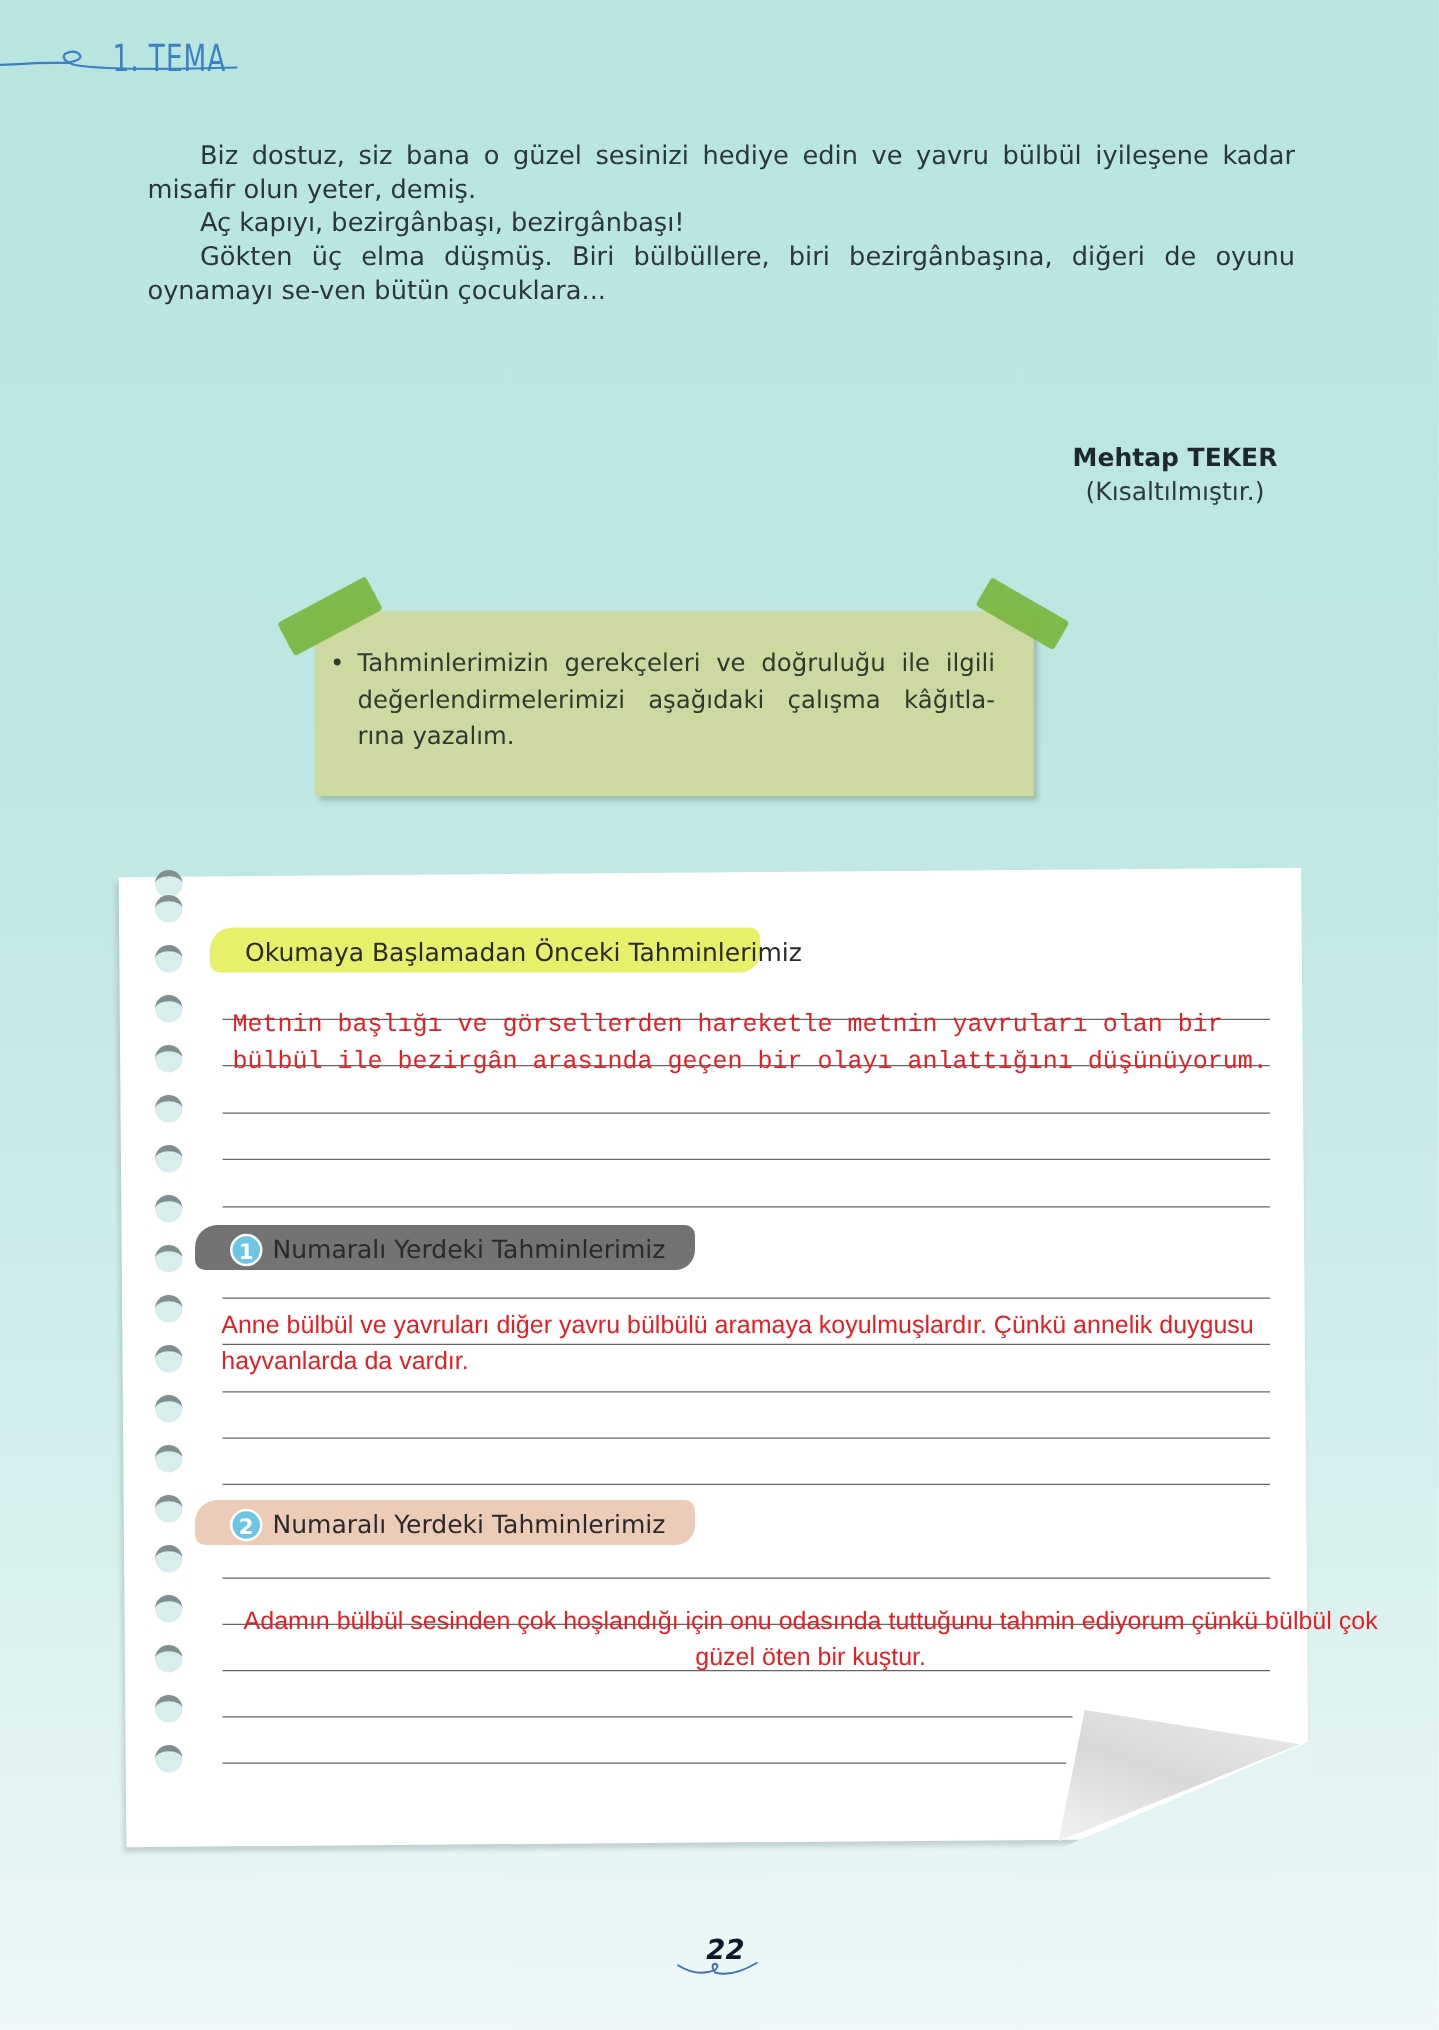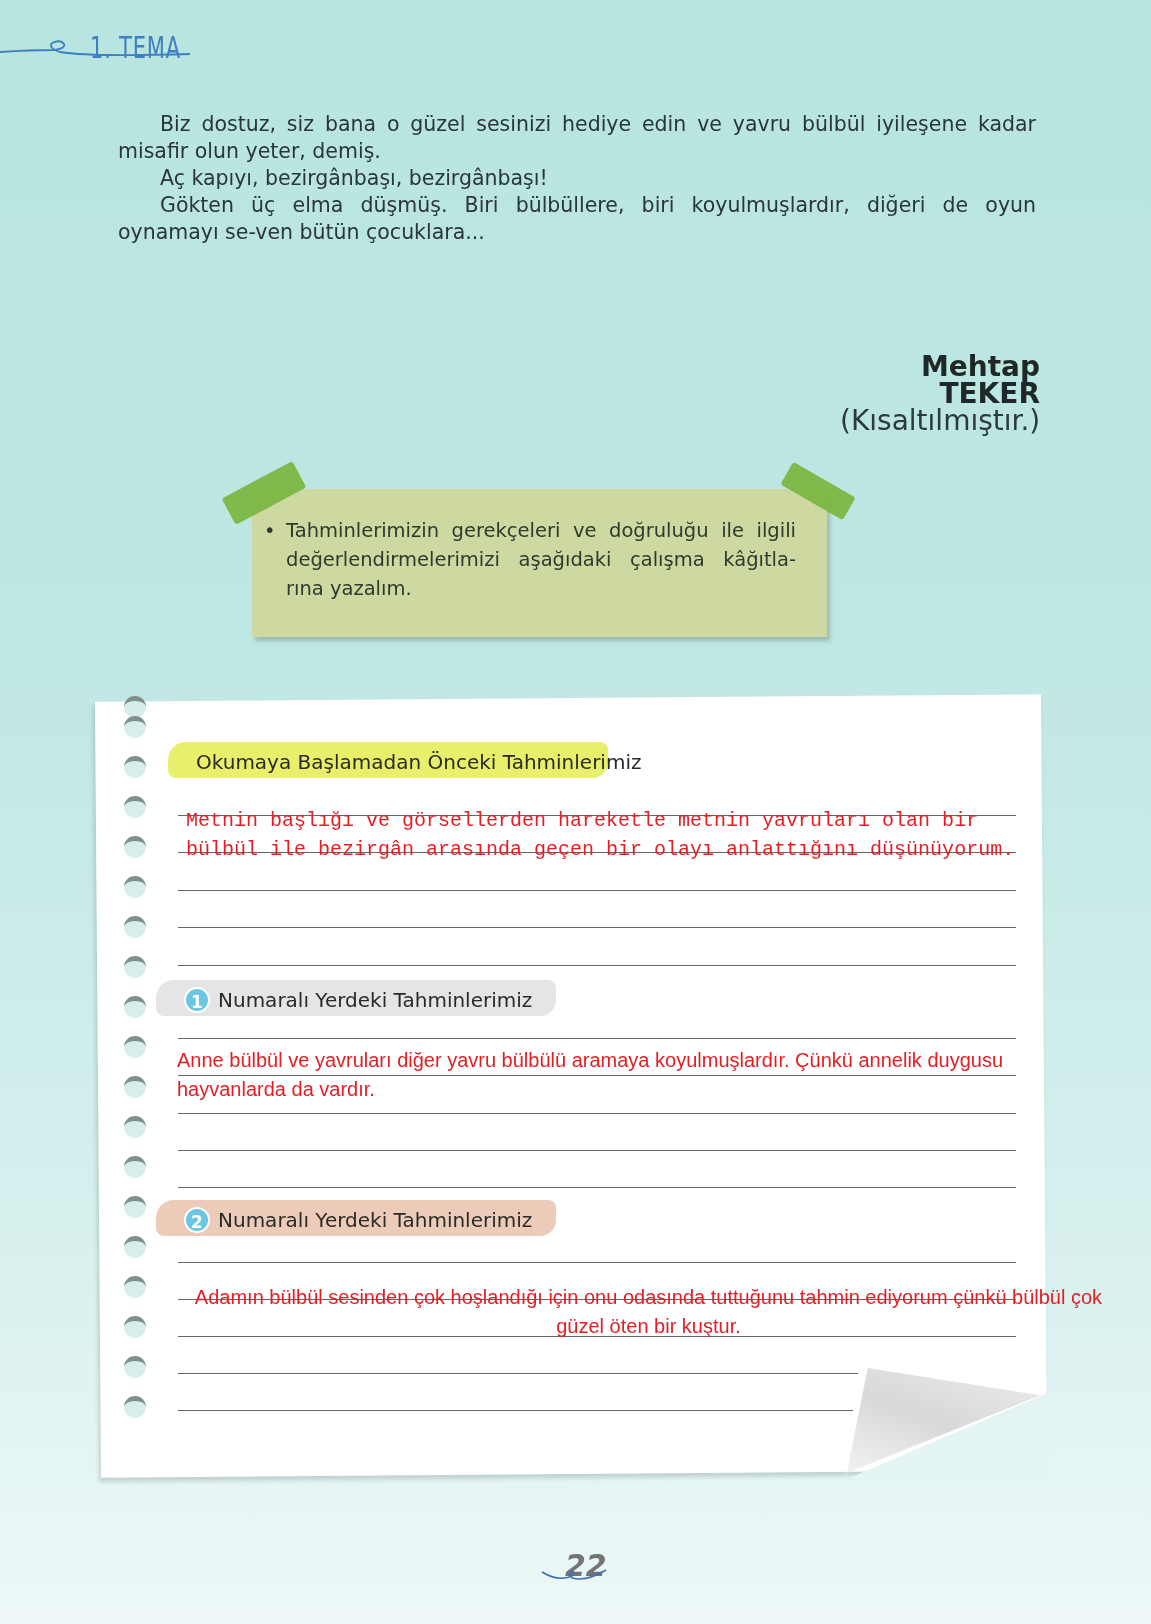--- a/index.html
+++ b/index.html
@@ -14,21 +14,21 @@
   .theme-title {
     position: absolute; left: 90px; top: 18px;
     font-family: "DejaVu Sans Condensed", "DejaVu Sans", sans-serif;
     font-size: 30px; color: #3f7fc3; letter-spacing: 1px; font-weight: normal;
     transform: scaleX(0.78); transform-origin: left top;
   }
   .story { position: absolute; left: 118px; top: 111px; width: 918px; font-size: 20.5px; line-height: 27px; color: #2b3636; }
   .story p { margin: 0; }
   .story .ind { text-indent: 42px; }
   .story .just { text-align: justify; text-align-last: left; }
-  .author { position: absolute; left: 840px; top: 353px; width: 200px; text-align: right; font-size: 28px; line-height: 27px; }
+  .author { position: absolute; left: 840px; top: 353px; width: 200px; text-align: center; font-size: 20px; line-height: 27px; }
   .author .name { font-weight: bold; color: #1f2828; }
   .note-wrap { position: absolute; left: 222px; top: 460px; width: 628px; height: 190px; }
   .note {
     position: absolute; left: 30px; top: 29px; width: 575px; height: 148px;
     background: #cdd9a0; box-shadow: 3px 4px 4px rgba(90,110,90,0.35);
   }
   .tape { position: absolute; background: #79b63f; opacity: 0.92; border-radius: 3px; }
   .tape.left { left: 2px; top: 18px; width: 80px; height: 30px; transform: rotate(-28deg); }
   .tape.right { left: 560px; top: 18px; width: 72px; height: 26px; transform: rotate(30deg); }
   .note-text {
@@ -55,50 +55,50 @@
     position: absolute; left: 0; width: 22px; height: 22px; border-radius: 50%;
     background: #d8eeec; border-top: 5px solid #7f8e8e; box-sizing: border-box;
   }
   .line { position: absolute; height: 1px; background: #666; }
   .section-tag {
     position: absolute; height: 36px; border-radius: 18px 8px 16px 8px;
     font-family: "DejaVu Sans", sans-serif; font-size: 20px; line-height: 36px; color: #2a2a2a;
     padding-left: 28px; box-sizing: border-box; white-space: nowrap;
   }
   .tag-yellow { background: #e8ef6a; }
-  .tag-pink { background: #e5e5e5; }
+  .tag-pink { background: #737373; }
   .tag-peach { background: #eccbb8; }
   .num-badge {
     display: inline-block; width: 26px; height: 26px; border-radius: 50%;
     background: #6cc6e2; color: #fff; font-size: 17px; line-height: 26px; text-align: center;
     font-weight: bold; margin-right: 8px; vertical-align: middle; border: 2px solid #fff; box-sizing: border-box;
   }
   .tag-label { vertical-align: middle; }
   .answer {
     position: absolute; font-family: "Liberation Sans", sans-serif; font-size: 20px; line-height: 29px; color: #e31e25;
   }
   .page-num {
-    position: absolute; left: 565px; top: 1548px; font-size: 30px; color: #737373; font-style: italic; font-weight: bold;
+    position: absolute; left: 565px; top: 1548px; font-size: 22px; color: #0f172a; font-style: italic; font-weight: bold;
   }
   .page-num-swirl { position: absolute; left: 540px; top: 1566px; }
 </style>
 </head>
 <body>
 
 <div class="theme-header">
   <svg width="200" height="60">
     <path d="M0 40 Q30 38 55 38 Q66 36 64 32 Q60 27 52 31 Q48 36 60 40 Q90 45 190 42" stroke="#3f7fc3" stroke-width="1.8" fill="none"></path>
   </svg>
   <div class="theme-title">1. TEMA</div>
 </div>
 
 <div class="story">
   <p class="ind just">Biz dostuz, siz bana o güzel sesinizi hediye edin ve yavru bülbül iyileşene kadar misafir olun yeter, demiş.</p>
   <p class="ind">Aç kapıyı, bezirgânbaşı, bezirgânbaşı!</p>
-  <p class="ind just">Gökten üç elma düşmüş. Biri bülbüllere, biri koyulmuşlardır, diğeri de oyun oynamayı se-ven bütün çocuklara...</p>
+  <p class="ind just">Gökten üç elma düşmüş. Biri bülbüllere, biri bezirgânbaşına, diğeri de oyunu oynamayı se-ven bütün çocuklara...</p>
 </div>
 
 <div class="author">
   <div class="name">Mehtap TEKER</div>
   <div>(Kısaltılmıştır.)</div>
 </div>
 
 <div class="note-wrap">
   <div class="note"></div>
   <div class="tape left"></div>

